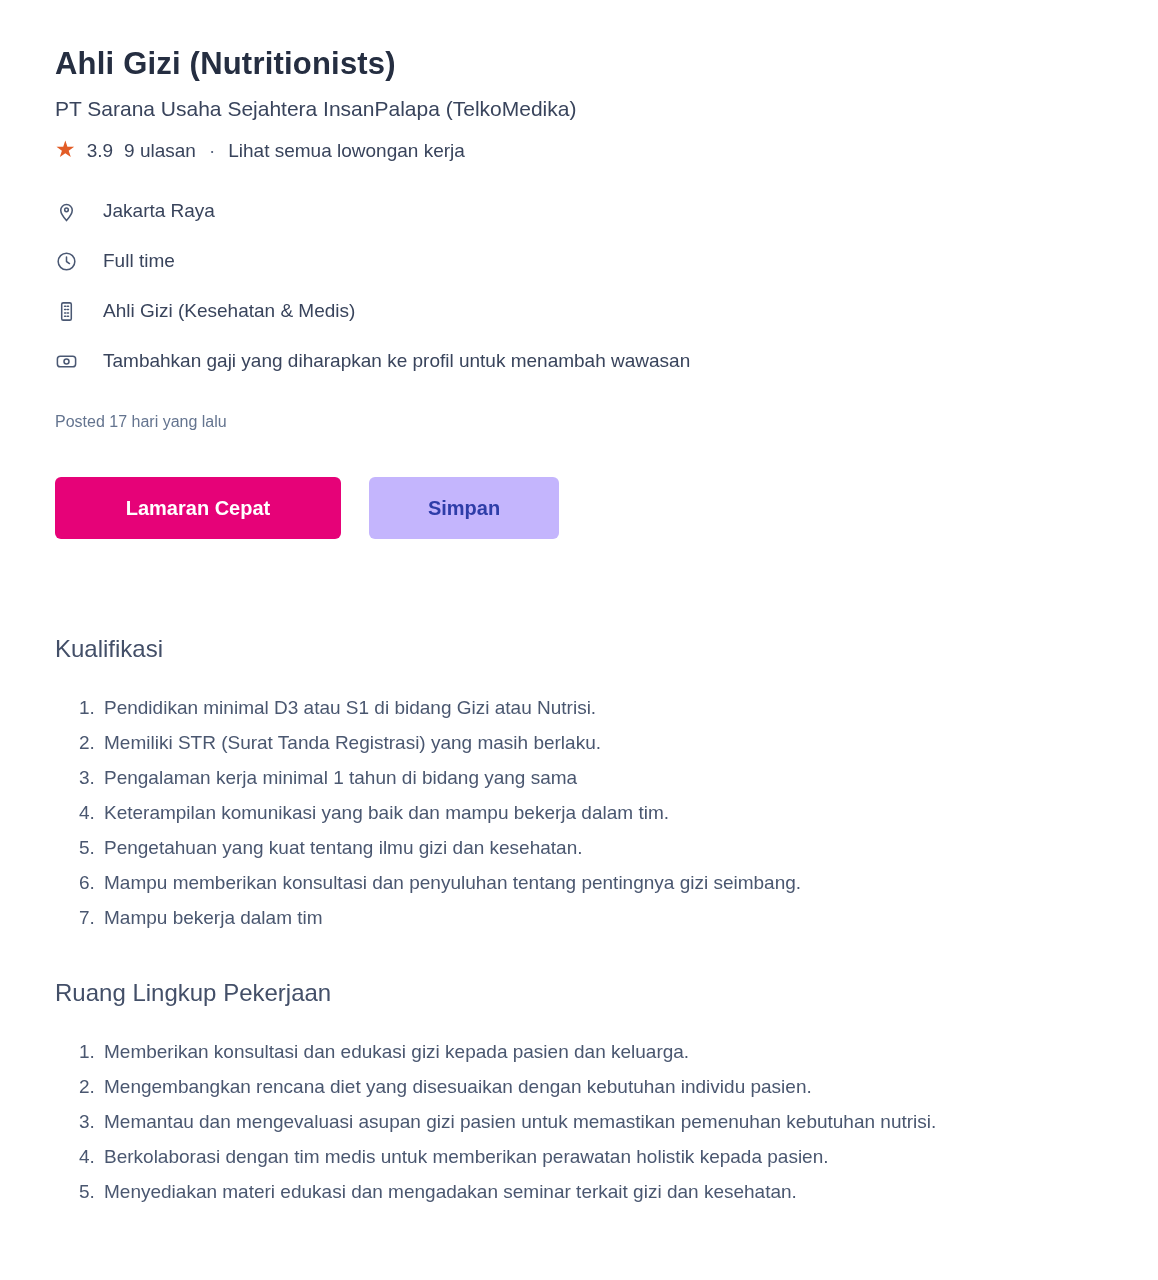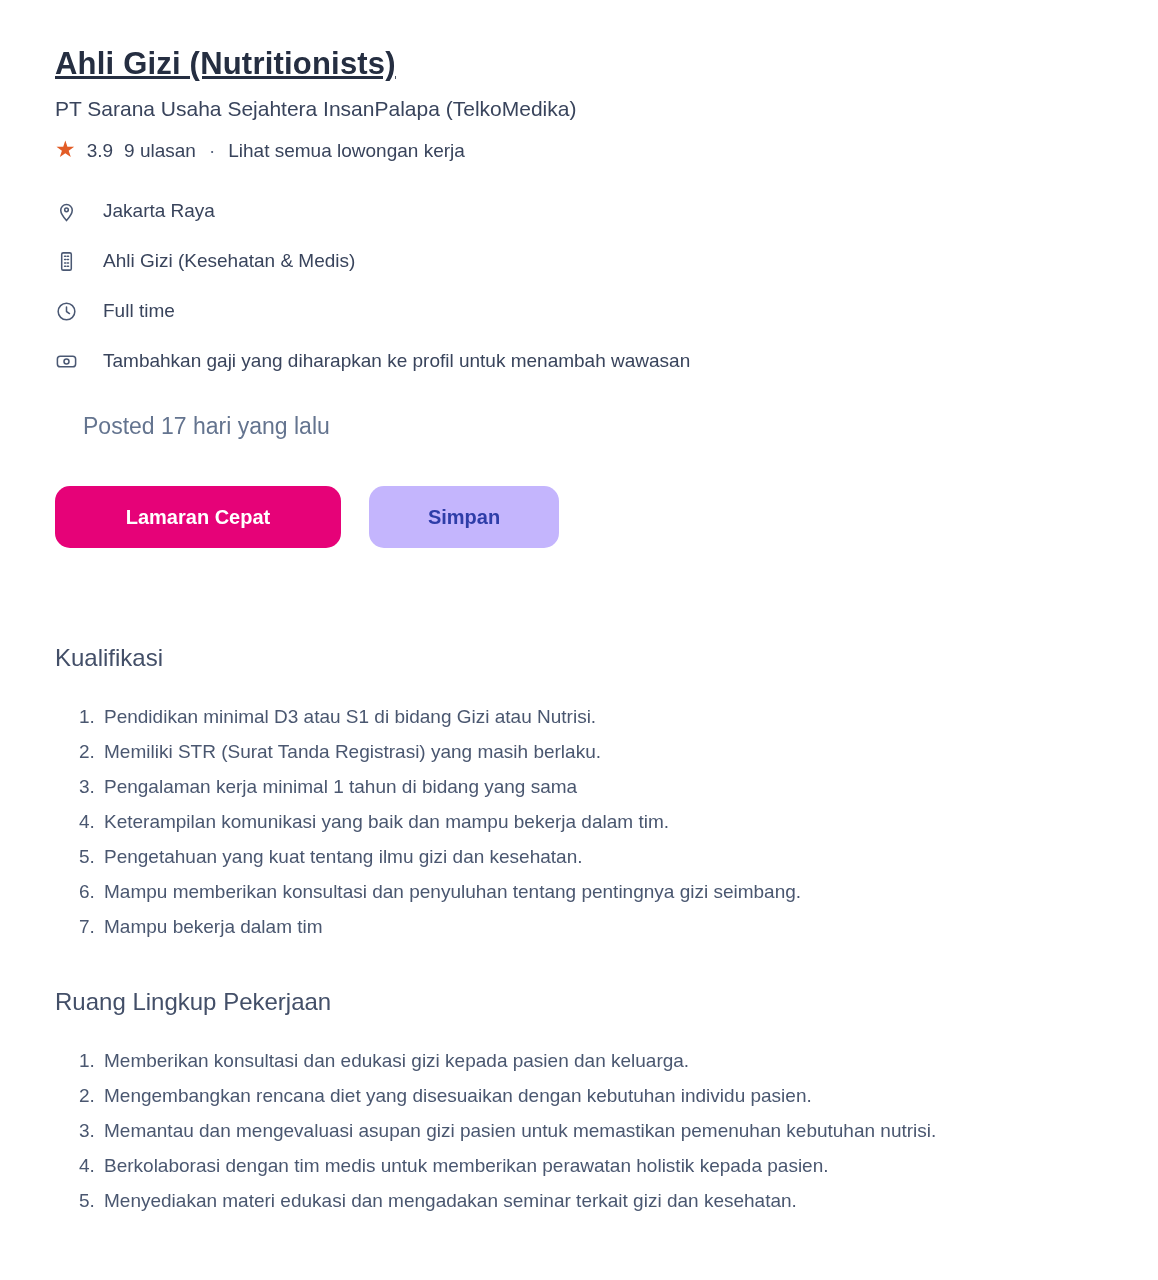--- a/index.html
+++ b/index.html
@@ -13,21 +13,20 @@
   .page {
     padding: 46px 26px 40px 55px;
     max-width: 1158px;
   }
   .job-title {
     font-size: 31px;
     font-weight: 700;
     color: #252e41;
     letter-spacing: 0.2px;
     margin-bottom: 15px;
-    text-decoration: underline;
   }
   .company-name {
     font-size: 21px;
     font-weight: 400;
     color: #39445c;
     margin-bottom: 19px;
   }
   .rating-row {
     display: flex;
     align-items: center;
@@ -55,29 +54,28 @@
     align-items: flex-start;
     gap: 25px;
     margin-bottom: 27px;
     font-size: 19px;
     color: #39445c;
   }
   .detail-row:last-child { margin-bottom: 0; }
   .detail-icon { width: 23px; height: 23px; flex: 0 0 auto; display: flex; align-items: center; justify-content: center; }
   .detail-icon svg { width: 23px; height: 23px; stroke: #4a5873; fill: none; stroke-width: 1.6; stroke-linecap: round; stroke-linejoin: round; }
   .posted-text {
-    font-size: 23px;
+    font-size: 16px;
     color: #64748f;
     margin-bottom: 46px;
-    margin-left: 28px;
   }
   .button-row { display: flex; gap: 28px; margin-bottom: 96px; }
   .btn {
     border: none;
-    border-radius: 15px;
+    border-radius: 6px;
     height: 62px;
     font-family: "Liberation Sans", sans-serif;
     font-size: 20px;
     font-weight: 700;
     cursor: pointer;
   }
   .btn-apply {
     background: #e60278;
     color: #ffffff;
     width: 286px;
@@ -129,35 +127,35 @@
           <path d="M12 21.5c-3.9-4.3-6-7.6-6-10.7a6 6 0 1 1 12 0c0 3.1-2.1 6.4-6 10.7z"></path>
           <circle cx="12" cy="10.3" r="1.9"></circle>
         </svg>
       </span>
       <span>Jakarta Raya</span>
     </div>
 
     <div class="detail-row">
       <span class="detail-icon">
         <svg viewBox="0 0 24 24">
+          <circle cx="12" cy="12" r="8.7"></circle>
+          <path d="M12 7.3V12l3.1 2.1"></path>
+        </svg>
+      </span>
+      <span>Full time</span>
+    </div>
+
+    <div class="detail-row">
+      <span class="detail-icon">
+        <svg viewBox="0 0 24 24">
           <rect x="7" y="3" width="10" height="18" rx="1.5"></rect>
           <path d="M10 6.5h1.2M12.9 6.5h1.2M10 10h1.2M12.9 10h1.2M10 13.5h1.2M12.9 13.5h1.2M10 17h1.2M12.9 17h1.2"></path>
         </svg>
       </span>
       <span>Ahli Gizi (Kesehatan &amp; Medis)</span>
-    </div>
-
-    <div class="detail-row">
-      <span class="detail-icon">
-        <svg viewBox="0 0 24 24">
-          <circle cx="12" cy="12" r="8.7"></circle>
-          <path d="M12 7.3V12l3.1 2.1"></path>
-        </svg>
-      </span>
-      <span>Full time</span>
     </div>
 
     <div class="detail-row">
       <span class="detail-icon">
         <svg viewBox="0 0 24 24">
           <rect x="2.5" y="6.5" width="19" height="11" rx="3"></rect>
           <circle cx="12" cy="12" r="2.6"></circle>
         </svg>
       </span>
       <span>Tambahkan gaji yang diharapkan ke profil untuk menambah wawasan</span>

